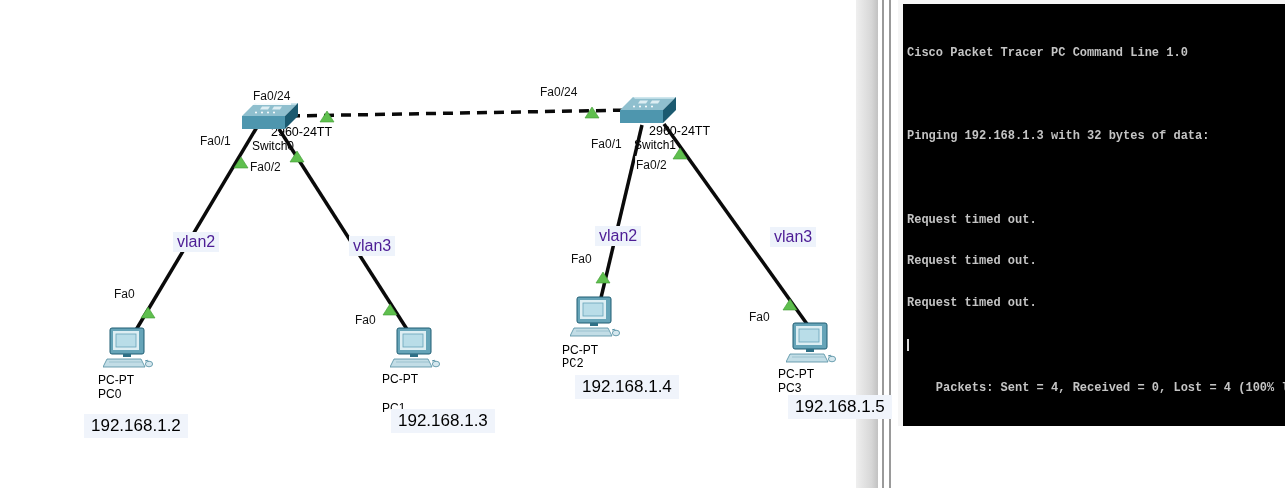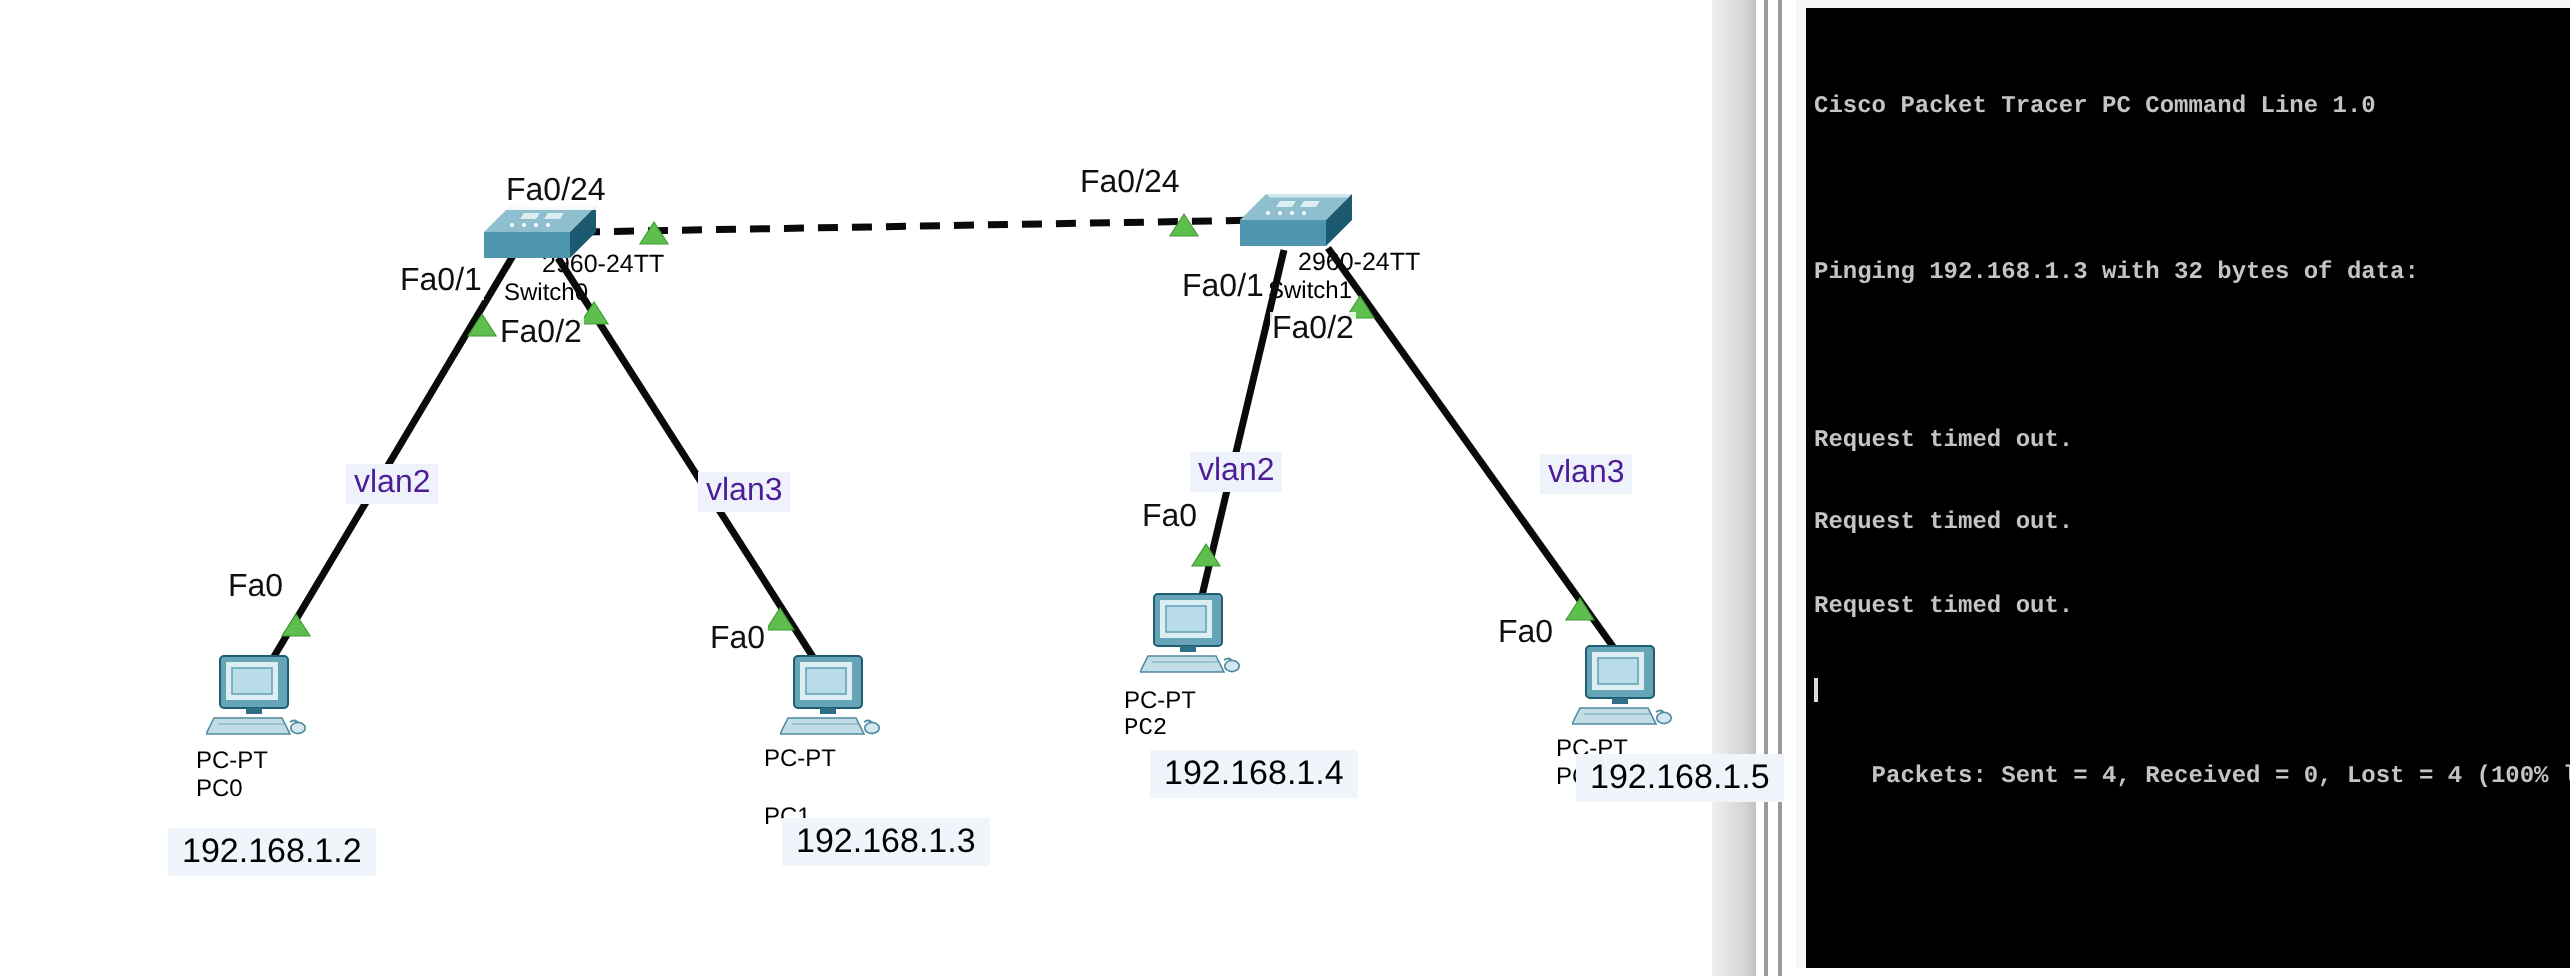--- a/index.html
+++ b/index.html
@@ -8,31 +8,31 @@
     background:#ffffff;font-family:"Liberation Sans", sans-serif;
   }
   .canvas{position:absolute;left:0;top:0;width:898px;height:488px;background:#fff;}
   svg.links{position:absolute;left:0;top:0;z-index:10;}
   .device{position:absolute;z-index:20;}
   
   .dmodel{position:absolute;z-index:5;font-size:12.5px;color:#000;text-align:left;white-space:nowrap;margin-left:31px;}
   .dname{position:absolute;z-index:5;font-size:12px;color:#000;background:rgba(255,255,255,.9);padding:0 2px;white-space:nowrap;}
   .pcl{position:absolute;z-index:22;font-size:12px;color:#000;text-align:left;white-space:nowrap;}
   
-  .plabel{position:absolute;z-index:30;font-size:16px;color:#101010;background:rgba(255,255,255,.85);line-height:18px;padding:0 1px;white-space:nowrap;}
+  .plabel{position:absolute;z-index:30;font-size:12px;color:#101010;background:rgba(255,255,255,.85);line-height:18px;padding:0 1px;white-space:nowrap;}
   .vlabel{position:absolute;z-index:30;font-size:16px;color:#4c1d95;background:#eef3fb;padding:1px 4px;white-space:nowrap;}
   .ip{position:absolute;z-index:30;font-size:17px;color:#000;background:#f0f4fb;padding:2px 7px;white-space:nowrap;margin-left:14px;}
   
   .scroll-band{position:absolute;left:856px;top:0;width:22px;height:488px;
     background:linear-gradient(to right,#efefef,#d7d7d7 70%,#c2c2c2);}
   .gutter{position:absolute;left:878px;top:0;width:20px;height:488px;background:#fff;}
   .vline{position:absolute;top:0;width:2px;height:488px;background:#9a9a9a;}
   .vline.a{left:882px;} .vline.b{left:889px;}
   
-  .terminal{position:absolute;left:898px;top:0;width:387px;height:484px;background:#f6f6f6;}
+  .terminal{position:absolute;left:898px;top:0;width:387px;height:426px;background:#f6f6f6;}
   .term-screen{position:absolute;left:5px;top:4px;right:0;bottom:0;background:#000;overflow:hidden;}
   .term-text{
     position:absolute;left:4px;top:15px;right:0;
     white-space:pre;overflow:hidden;
     font-family:"Liberation Mono","DejaVu Sans Mono",monospace;
     font-size:12px;font-weight:bold;line-height:13.9px;color:#c4c4c4;
   }
   .tl{min-height:13.9px;overflow:hidden;white-space:pre;}
   .cursor{display:inline-block;width:2px;height:12px;background:#d9d9d9;vertical-align:-2px;}
 </style>
@@ -165,21 +165,21 @@
   <div class="plabel" style="left:748px;top:308px;">Fa0</div>
 
   <div class="vlabel" style="left:173px;top:232px;">vlan2</div>
   <div class="vlabel" style="left:349px;top:236px;">vlan3</div>
   <div class="vlabel" style="left:595px;top:226px;">vlan2</div>
   <div class="vlabel" style="left:770px;top:227px;">vlan3</div>
 
   <div class="ip" style="left:70px;top:414px;">192.168.1.2</div>
   <div class="ip" style="left:377px;top:409px;">192.168.1.3</div>
   <div class="ip" style="left:561px;top:375px;">192.168.1.4</div>
-  <div class="ip" style="left:774px;top:377px;">192.168.1.5</div>
+  <div class="ip" style="left:774px;top:395px;">192.168.1.5</div>
 </div>
 
 <div class="scroll-band"></div>
 <div class="gutter"></div>
 <div class="vline a"></div>
 <div class="vline b"></div>
 
 <div class="terminal">
   <div class="term-screen">
     <div class="term-text">

